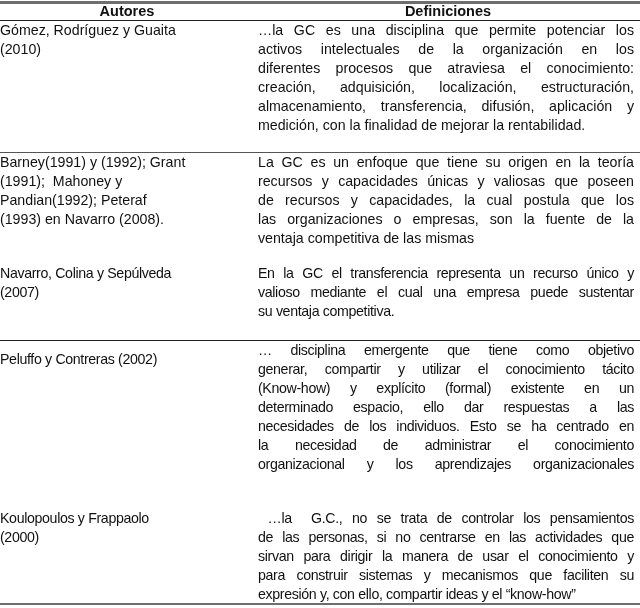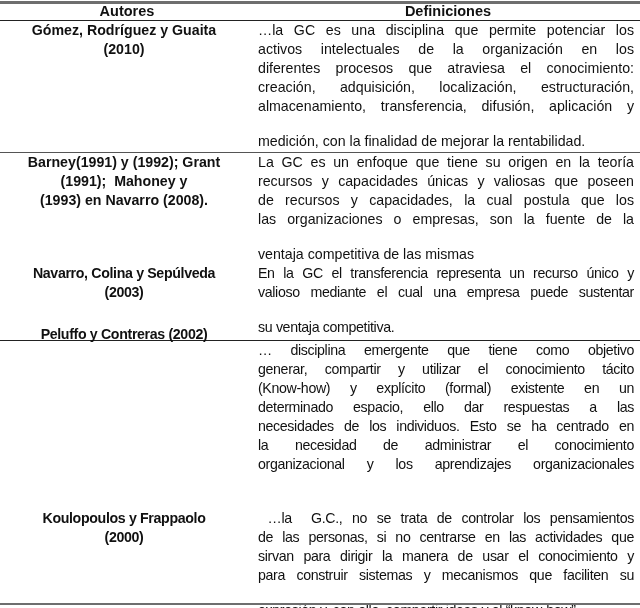--- a/index.html
+++ b/index.html
@@ -7,24 +7,24 @@
          font-family: "Liberation Sans", sans-serif; color: #111; font-size: 14.2px; }
   .rule { position: absolute; left: 0; width: 640px; }
   .rule-top { top: 1px; height: 3px; background: #6e6e6e; }
   .rule-head { top: 20px; height: 1px; background: #222; }
   .rule-r1 { top: 152px; height: 1px; background: #555; }
   .rule-r3 { top: 340px; height: 1px; background: #222; }
   .rule-bottom { top: 603px; height: 2px; background: #6e6e6e; }
   .hdr { position: absolute; top: 3px; font-weight: bold; font-size: 14.5px; text-align: center; }
   .hdr-a { left: 3px; width: 248px; }
   .hdr-d { left: 258px; width: 380px; }
-  .cell-a { position: absolute; left: 0; width: 248px; text-align: center; line-height: 19px; font-weight: bold; }
+  .cell-a { position: absolute; left: 0; width: 248px; text-align: left; line-height: 19px; }
   .cell-d { position: absolute; left: 258px; width: 376px; text-align: justify; line-height: 19px; }
   .cell-d span.line { display: block; text-align: justify; text-align-last: justify; }
-  .cell-d span.line.last { text-align-last: left; margin-top: 16px; }
+  .cell-d span.line.last { text-align-last: left; }
   .narrow { font-family: "Liberation Sans", sans-serif; letter-spacing: -0.35px; }
 </style>
 </head>
 <body>
 
 <div>
   <div class="rule rule-top"></div>
   <div class="hdr hdr-a">Autores</div>
   <div class="hdr hdr-d">Definiciones</div>
   <div class="rule rule-head"></div>
@@ -39,42 +39,43 @@
     <span class="line">diferentes procesos que atraviesa el conocimiento:</span>
     <span class="line">creación, adquisición, localización, estructuración,</span>
     <span class="line">almacenamiento, transferencia, difusión, aplicación y</span>
     <span class="line last">medición, con la finalidad de mejorar la rentabilidad.</span>
   </div>
   <div class="rule rule-r1"></div>
 
   <div class="cell-a" style="top:153px">
     <div>Barney(1991) y (1992); Grant</div>
     <div style="white-space:pre">(1991);  Mahoney y</div>
+    <div>Pandian(1992); Peteraf</div>
     <div>(1993) en Navarro (2008).</div>
   </div>
   <div class="cell-d" style="top:153px">
     <span class="line">La GC es un enfoque que tiene su origen en la teoría</span>
     <span class="line">recursos y capacidades únicas y valiosas que poseen</span>
     <span class="line">de recursos y capacidades, la cual postula que los</span>
     <span class="line">las organizaciones o empresas, son la fuente de la</span>
     <span class="line last">ventaja competitiva de las mismas</span>
   </div>
 
   <div class="cell-a narrow" style="top:264px">
     <div>Navarro, Colina y Sepúlveda</div>
-    <div>(2003)</div>
+    <div>(2007)</div>
   </div>
   <div class="cell-d narrow" style="top:264px">
     <span class="line">En la GC el transferencia representa un recurso único y</span>
     <span class="line">valioso mediante el cual una empresa puede sustentar</span>
     <span class="line last">su ventaja competitiva.</span>
   </div>
   <div class="rule rule-r3"></div>
 
-  <div class="cell-a narrow" style="top:325px">
+  <div class="cell-a narrow" style="top:350px">
     <div>Peluffo y Contreras (2002)</div>
   </div>
   <div class="cell-d narrow" style="top:341px">
     <span class="line">… disciplina emergente que tiene como objetivo</span>
     <span class="line">generar, compartir y utilizar el conocimiento tácito</span>
     <span class="line">(Know-how) y explícito (formal) existente en un</span>
     <span class="line">determinado espacio, ello dar respuestas a las</span>
     <span class="line">necesidades de los individuos. Esto se ha centrado en</span>
     <span class="line">la necesidad de administrar el conocimiento</span>
     <span class="line">organizacional y los aprendizajes organizacionales</span>

